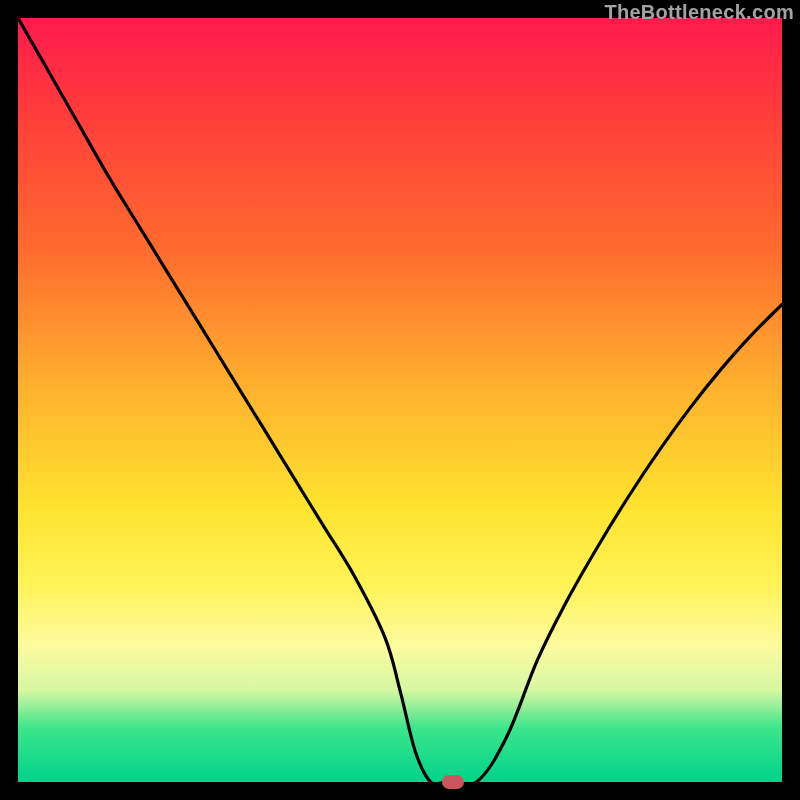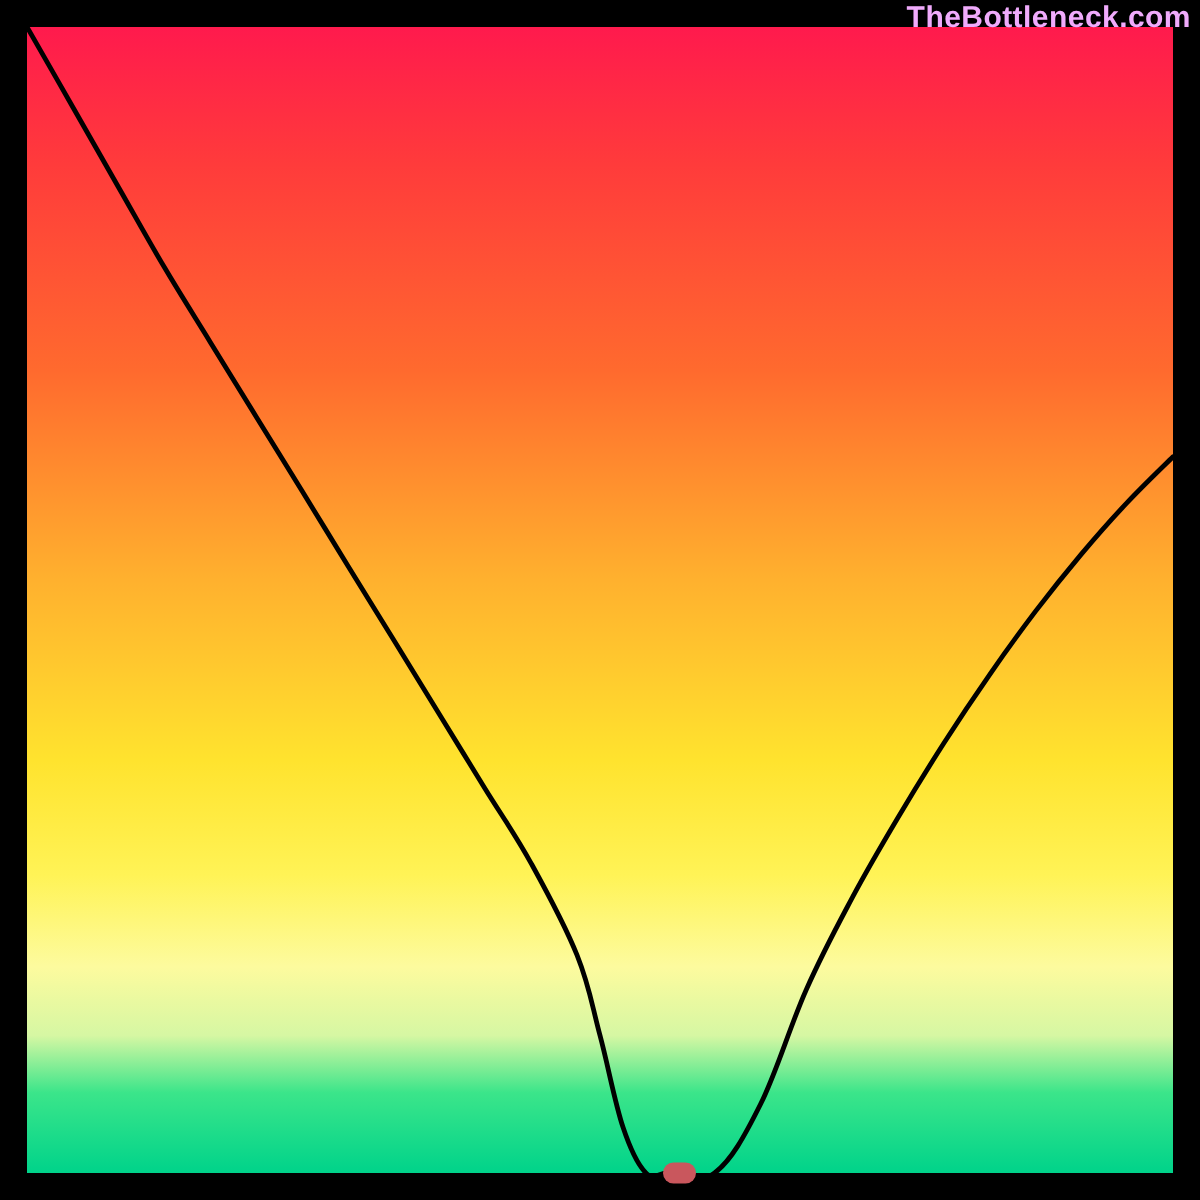--- a/index.html
+++ b/index.html
@@ -42,21 +42,21 @@
     height: 14px;
     border-radius: 7px;
     background: #c9575d;
     transform: translate(-50%, -50%);
   }
   .watermark {
     position: absolute;
     top: 2px;
     right: 6px;
     font: 600 20px/1 Arial, Helvetica, sans-serif;
-    color: #f0abfc;
+    color: #a3a3a3;
     letter-spacing: 0.3px;
     user-select: none;
   }
 </style>
 </head>
 <body>
 <div class="root">
 
   <div class="plot">
     <svg class="curve" viewBox="0 0 764 764" preserveAspectRatio="none">

